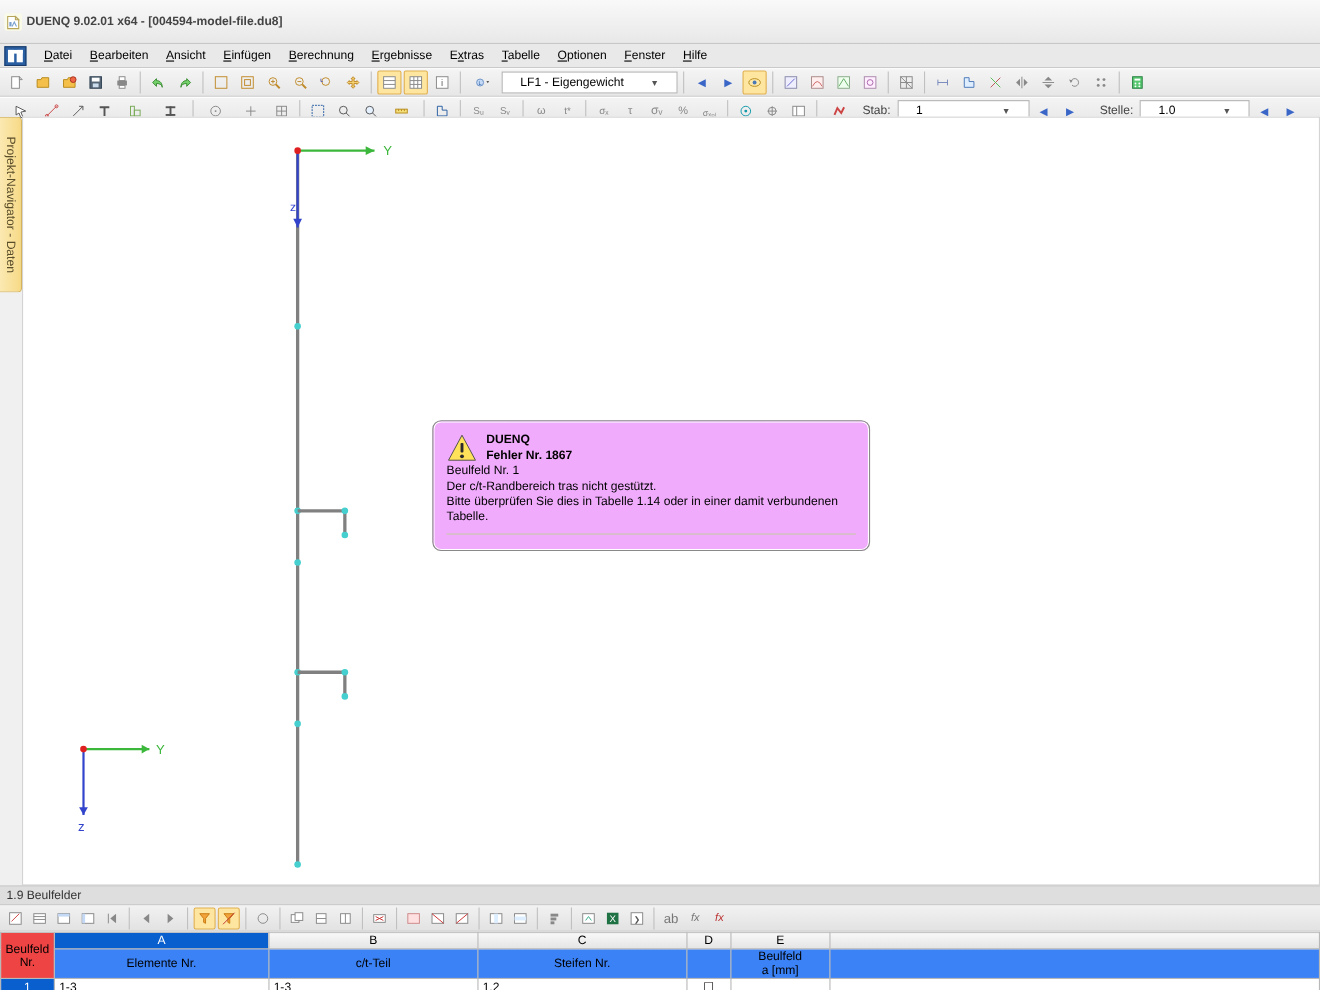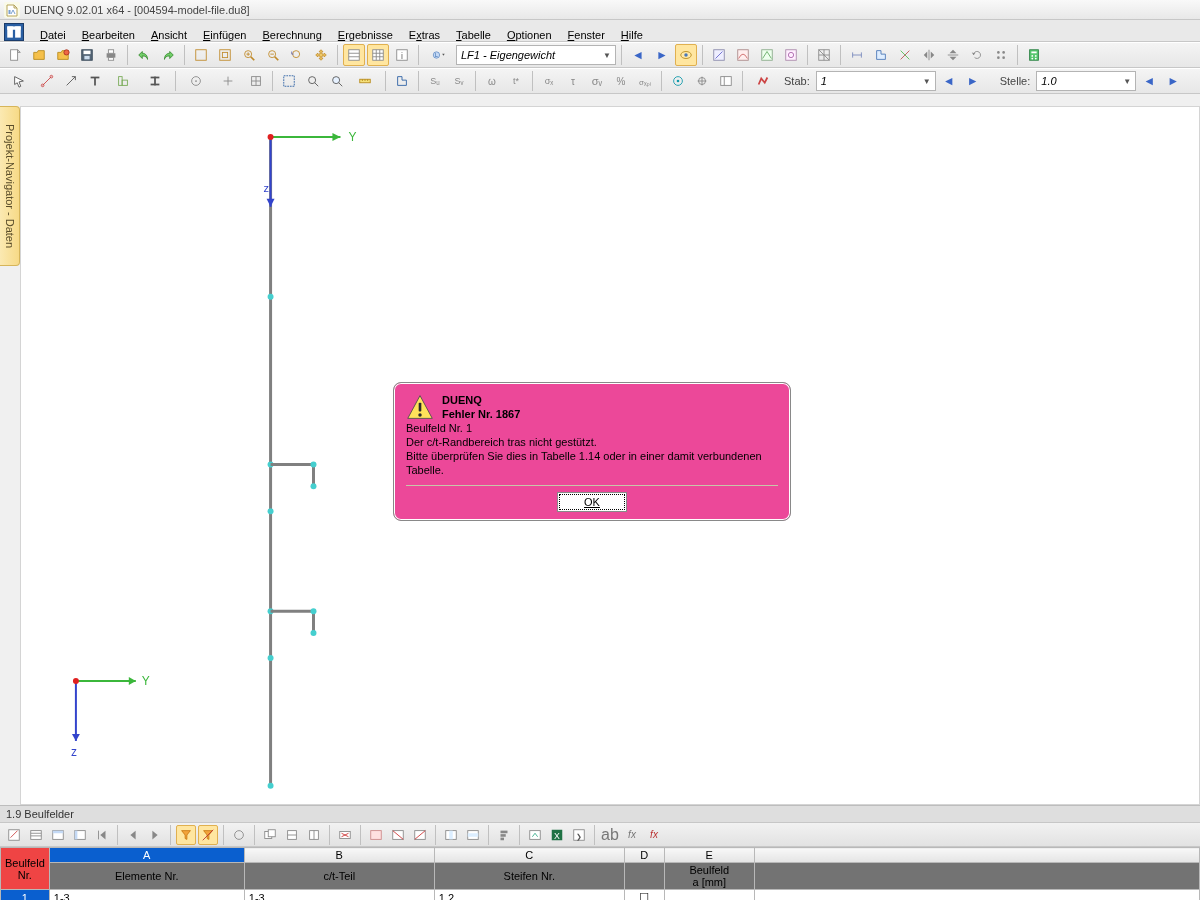--- a/index.html
+++ b/index.html
@@ -10,40 +10,41 @@
     height: 900px;
     font-family: "Segoe UI", Tahoma, Arial, sans-serif;
     font-size: 11px;
     background: #f0f0f0;
     overflow: hidden;
     position: relative;
   }
 
   
   .titlebar {
-    height: 20px;
+    height: 40px;
     background: linear-gradient(to bottom, #f9f9f9, #e8e8e8);
     border-bottom: 1px solid #c7c7c7;
     display: flex;
     align-items: center;
     padding: 0 4px;
     color: #444;
+    font-weight: bold;
   }
   .titlebar .tb-icon { width: 16px; height: 16px; margin-right: 4px;
     background: #fafae8;
     display:flex; align-items:center; justify-content:center;
     border-radius:2px; font-size:10px;}
 
   
   .menubar {
     height: 22px;
     background: #e9e9e9;
     border-bottom: 1px solid #c7c7c7;
     display: flex;
-    align-items: flex-end;
+    align-items: center;
     padding: 0 4px;
     color: #000;
   }
   .menubar .app-icon {
     width: 20px; height:18px;
     background: #2a5fa3;
     margin-right: 8px;
     display:flex; align-items:center; justify-content:center;
     color:#fff; font-size:9px; font-weight:bold;
     border:1px solid #1b3c6a;
@@ -63,21 +64,21 @@
     gap:2px;
   }
   .tbtn { width:22px; height:22px; display:flex; align-items:center; justify-content:center;
     border:1px solid transparent; border-radius:2px; cursor:default; font-size:12px; color:#444; }
   .tbtn.active { background:#ffe6a0; border-color:#e0b050; }
   .tbtn.dropdown { width:30px; }
   .tbtn svg { width:14px; height:14px; }
   .sep { width:1px; height:20px; background:#c0c0c0; margin:0 3px; }
 
   .combo { height:20px; border:1px solid #b4b4b4; background:#fff; font-size:11px;
-    display:flex; align-items:center; padding:0 4px;font-style:italic; }
+    display:flex; align-items:center; padding:0 16px; }
   .combo .arrow { margin-left:auto; font-size:8px; color:#555; padding-left:4px; }
 
   .label { color:#444; padding:0 4px; }
 
   
   .sidebartab {
     position:absolute;
     left:0; top:106px;
     width:20px; height:160px;
     background: linear-gradient(to right,#fbe9b2,#f7da87);
@@ -115,31 +116,31 @@
   .grid {
     flex:1;
     font-size:11px;
     overflow:hidden;
     background:#fff;
   }
   .grid table { border-collapse:collapse; width:100%; }
   .grid th, .grid td { border:1px solid #b8b8b8; padding:1px 4px; font-weight:normal; text-align:center; }
   .grid .colhead { background:linear-gradient(to bottom,#f8f8f8,#e4e4e4); }
   .grid .colhead.selected { background:#0a5fcf; color:#fff;}
-  .grid .colhead-sub { background:#737373; }
+  .grid .colhead-sub { background:#3b82f6; }
   .grid .rowhead { background:#0a5fcf; color:#fff; width:45px; }
   .grid .cornercell{ background:#ef4444; width:45px; }
   .grid .datarow td { text-align:left; }
 
   
   .dialog {
     position:absolute;
     left:393px; top:382px;
     width:398px;
-    background:#ec4899;
+    background:#f0abfc;
     border:1px solid #898989;
     border-radius:8px;
     box-shadow:inset 0 0 0 1px #fff;
     padding:10px 12px 8px 12px;
     z-index:100;
   }
   .dialog .dlg-head { display:flex; align-items:flex-start; gap:8px; }
   .dialog .warn-icon { width:28px; height:28px; }
   .dialog .dlg-title { font-weight:bold; font-size:11px; line-height:14px; }
   .dialog .dlg-body { font-size:11px; line-height:14px; }
@@ -622,23 +623,20 @@
       <div class="dlg-title">DUENQ</div>
       <div class="dlg-title">Fehler Nr. 1867</div>
     </div>
   </div>
   <div class="dlg-body">
     <div>Beulfeld Nr. 1</div>
     <div>Der c/t-Randbereich tras nicht gestützt.</div>
     <div>Bitte überprüfen Sie dies in Tabelle 1.14 oder in einer damit verbundenen Tabelle.</div>
   </div>
   <hr>
-  <div class="dlg-btns">
-    <button class="btn focus"><span>OK</span></button>
-  </div>
 </div>
 
 <div class="bottom-section">
   <div class="bottom-title">1.9 Beulfelder</div>
   <div class="bottom-toolbar">
     <div class="tbtn">
         <svg viewBox="0 0 16 16">
           <rect x="2" y="2" width="12" height="12" fill="#fff" stroke="#888"></rect>
           <line x1="4" y1="11" x2="12" y2="3" stroke="#c44"></line>
         </svg>
@@ -777,21 +775,21 @@
         </svg>
       </div>
     <div class="tbtn">
         <svg viewBox="0 0 16 16">
           <rect x="2" y="2" width="12" height="12" fill="#fff" stroke="#888"></rect>
           <text x="8" y="12" font-size="8" text-anchor="middle" fill="#555">❯</text>
         </svg>
       </div>
     <div class="sep"></div>
     <div class="tbtn">
-        <span style="font-size:16px;color:#777">ab</span>
+        <span style="font-size:12px;color:#777">ab</span>
       </div>
     <div class="tbtn">
         <span style="font-size:10px;font-style:italic;color:#777">fx</span>
       </div>
     <div class="tbtn">
         <span style="font-size:10px;font-style:italic;color:#b33">fx</span>
       </div>
   </div>
 
   <div class="grid">

